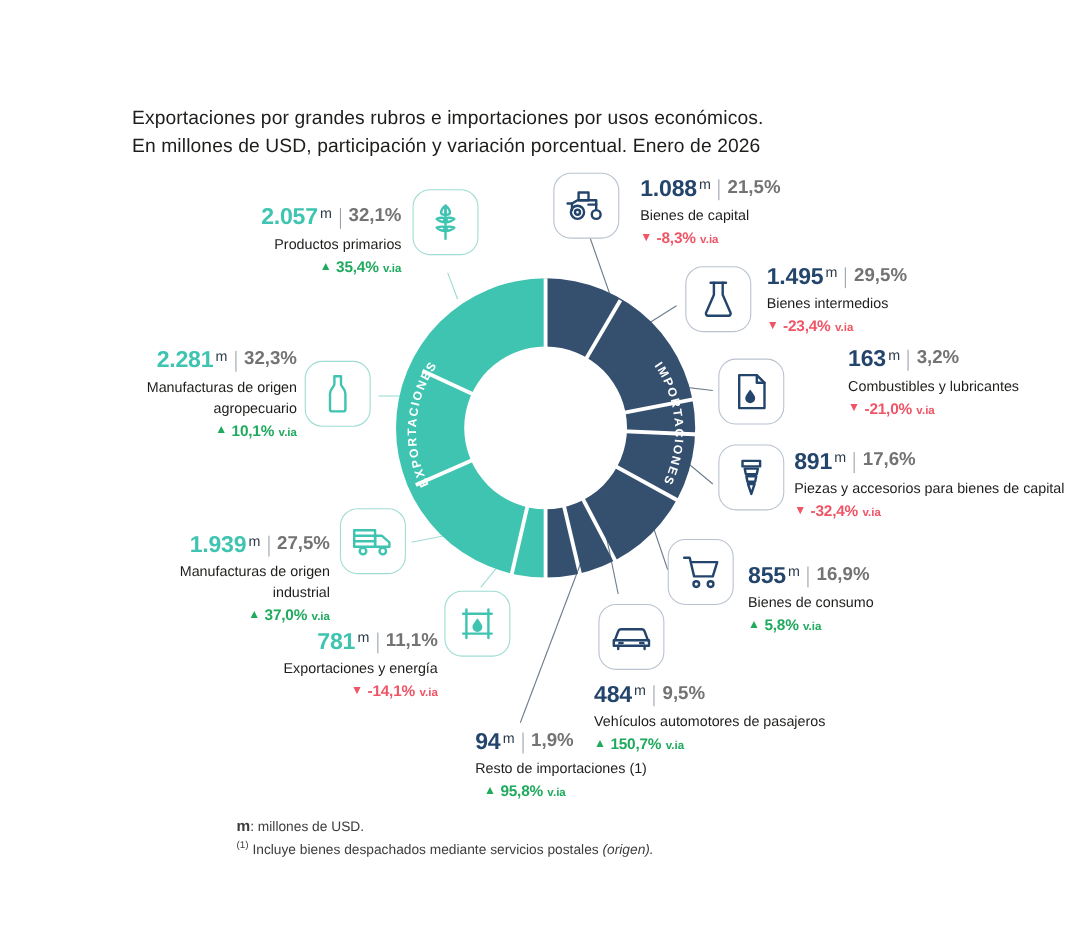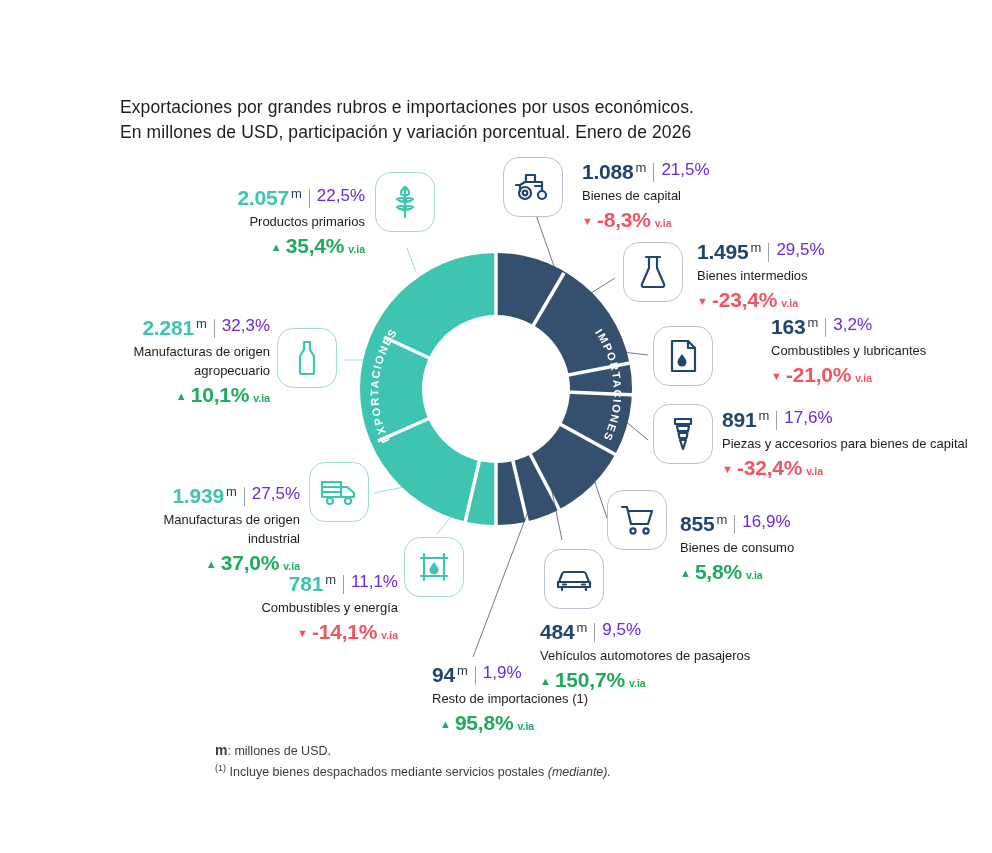--- a/index.html
+++ b/index.html
@@ -20,25 +20,25 @@
     letter-spacing:.1px;
   }
   .title div{white-space:nowrap;}
 
   
   .lbl{position:absolute;}
   .lbl .row1{white-space:nowrap;display:flex;align-items:flex-start;}
   .val{font-size:21px;font-weight:700;letter-spacing:-.2px;}
   .unit{font-size:13px;font-weight:400;margin-left:2px;}
   .sep{display:inline-block;width:1px;height:19px;background:#9aa3ac;margin:0 7px;position:relative;top:3px;}
-  .share{font-size:17px;font-weight:400;color:#6d28d9;}
+  .share{font-size:17px;font-weight:700;color:#737373;}
   .name{font-size:13px;color:#1d1d1b;line-height:19px;margin-top:2px;}
   .var{white-space:nowrap;margin-top:3px;display:flex;align-items:baseline;}
   .arrow{font-size:11px;margin-right:4px;position:relative;top:-2px;}
-  .pct{font-size:21px;font-weight:700;letter-spacing:-.2px;}
+  .pct{font-size:14px;font-weight:700;letter-spacing:-.2px;}
   .via{font-size:10.5px;font-weight:700;margin-left:4px;}
 
   
   .ta-r{text-align:right;}
   .ta-r .row1{justify-content:flex-end;}
   .ta-r .var{justify-content:flex-end;}
   .ta-l{text-align:left;}
   .ta-l .row1{justify-content:flex-start;}
   .ta-l .var{justify-content:flex-start;}
 
@@ -250,21 +250,21 @@
         <path d="M7 18.5h3M26 18.5h3"></path>
       </svg>
     </span>
   </div>
 
   <div class="lbl exp ta-r" style="left:160px;top:186px;width:205px;">
     <div class="row1">
       <span class="val">2.057</span>
       <span class="unit">m</span>
       <span class="sep"></span>
-      <span class="share">22,5%</span>
+      <span class="share">32,1%</span>
     </div>
     <div class="name">Productos primarios</div>
     <div class="var up">
       <span class="arrow">▲</span>
       <span class="pct">35,4%</span>
       <span class="via">v.ia</span>
     </div>
   </div>
 
   <div class="lbl exp ta-r" style="left:110px;top:316px;width:160px;">
@@ -297,21 +297,21 @@
     </div>
   </div>
 
   <div class="lbl exp ta-r" style="left:200px;top:572px;width:198px;">
     <div class="row1">
       <span class="val">781</span>
       <span class="unit">m</span>
       <span class="sep"></span>
       <span class="share">11,1%</span>
     </div>
-    <div class="name">Combustibles y energía</div>
+    <div class="name">Exportaciones y energía</div>
     <div class="var down">
       <span class="arrow">▼</span>
       <span class="pct">-14,1%</span>
       <span class="via">v.ia</span>
     </div>
   </div>
 
   <div class="lbl imp ta-l" style="left:582px;top:160px;width:230px;">
     <div class="row1">
       <span class="val">1.088</span>
@@ -414,16 +414,16 @@
       <span class="arrow">▲</span>
       <span class="pct">95,8%</span>
       <span class="via">v.ia</span>
     </div>
   </div>
 
   <div class="foot foot1">
     <b>m</b><span>: millones de USD.</span>
   </div>
   <div class="foot foot2">
-    <span class="sup">(1)</span><span> Incluye bienes despachados mediante servicios postales </span><span class="ital">(mediante).</span>
+    <span class="sup">(1)</span><span> Incluye bienes despachados mediante servicios postales </span><span class="ital">(origen).</span>
   </div>
 
 </div>
 
 </body></html>

